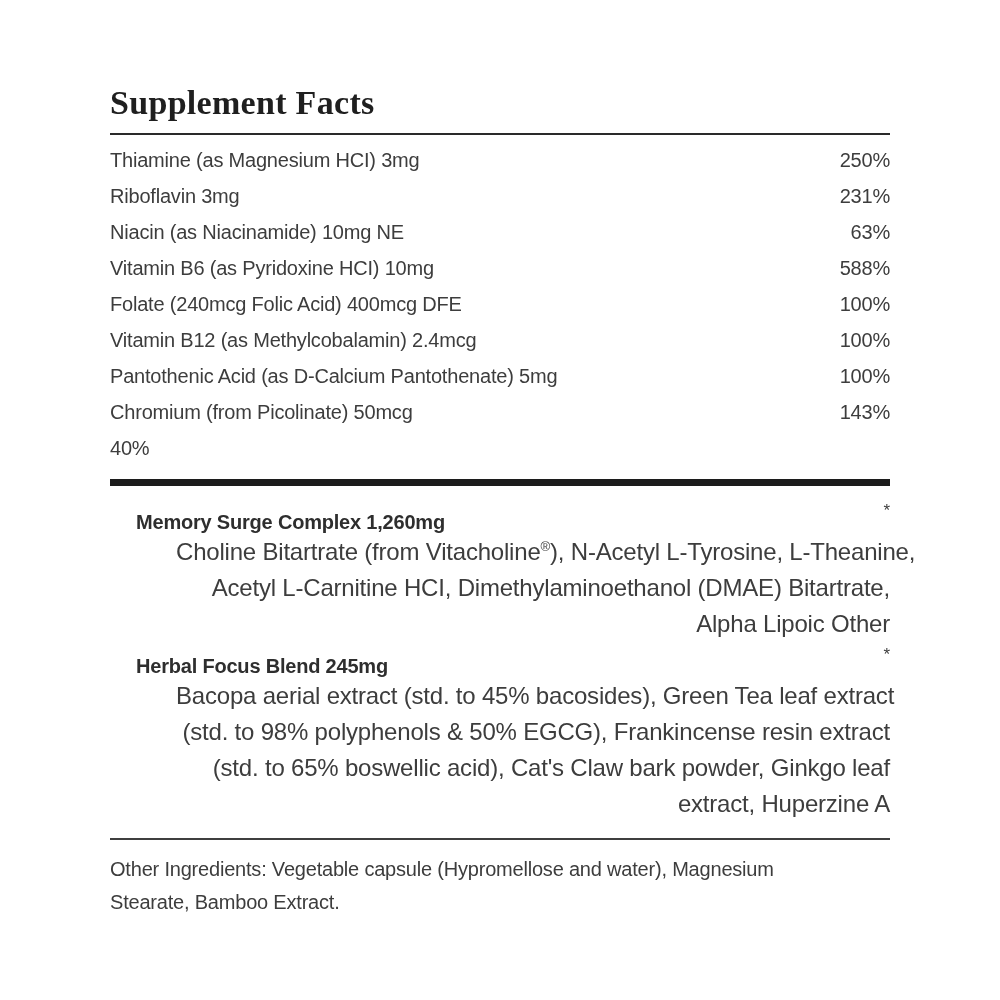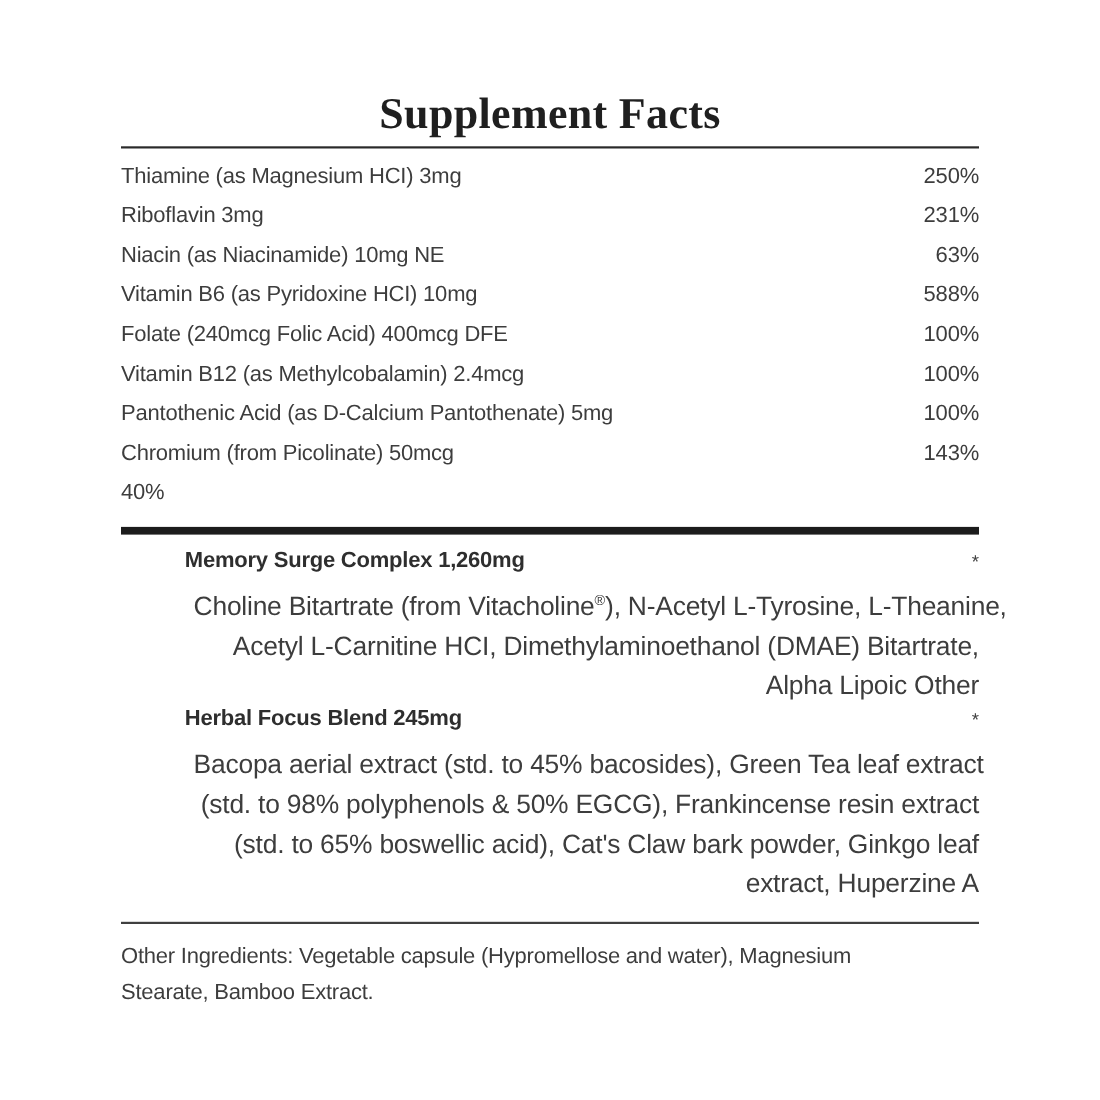--- a/index.html
+++ b/index.html
@@ -13,27 +13,26 @@
     overflow: hidden;
   }
   .panel {
     position: absolute;
     left: 110px;
     top: 86px;
     width: 780px;
   }
   .panel-title {
     font-family: "Liberation Serif", serif;
-    font-size: 40px;
+    font-size: 34px;
     line-height: 34px;
     font-weight: 700;
     color: #1f1f1f;
     margin: 0;
     letter-spacing: 0.3px;
-    text-align: center;
   }
   .title-rule {
     border-top: 2px solid #2a2a2a;
     margin-top: 13px;
   }
   .nutrients {
     padding-top: 7px;
   }
   .nutrient-row {
     display: flex;
@@ -50,22 +49,21 @@
     background: #1c1c1c;
     margin-top: 13px;
   }
   .blends {
     padding: 12px 0 0 26px;
   }
   .blend-head {
     display: flex;
     justify-content: space-between;
     height: 36px;
-    align-items: flex-start;
-    margin-left: 32px;
+    align-items: flex-end;
   }
   .blend-name {
     font-weight: 700;
     font-size: 20px;
     color: #2e2e2e;
     letter-spacing: -0.2px;
   }
   .blend-dv {
     font-size: 17px;
     color: #3d3d3d;

